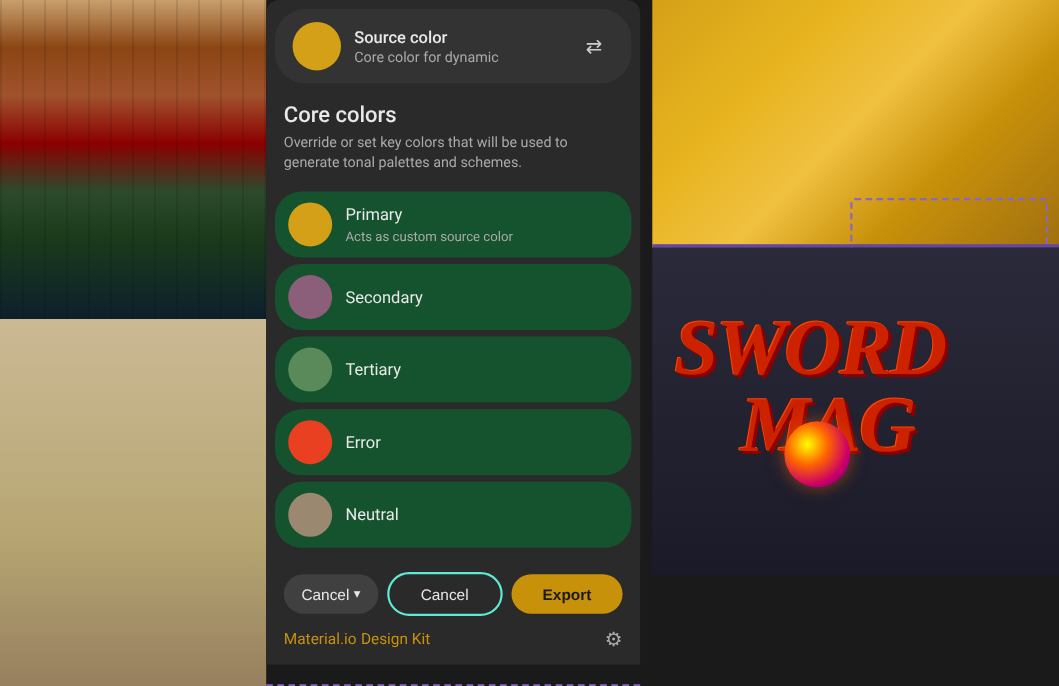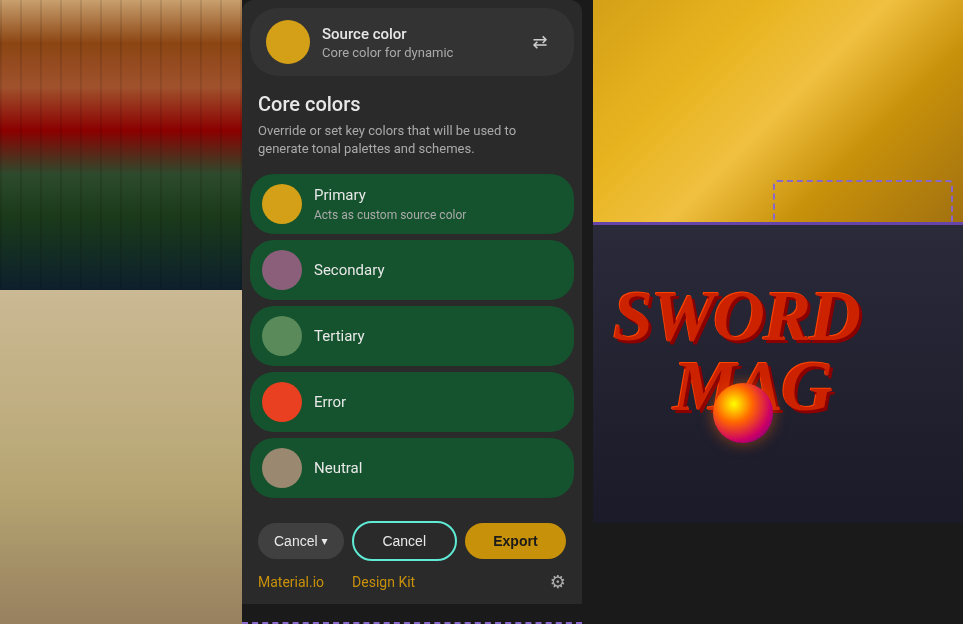--- a/index.html
+++ b/index.html
@@ -297,21 +297,21 @@
     }
 
     .footer-links {
       display: flex;
       align-items: center;
       justify-content: space-between;
     }
 
     .footer-left {
       display: flex;
-      gap: 28px;
+      gap: 4px;
     }
 
     .footer-link {
       font-size: 14px;
       color: #c8910a;
       text-decoration: none;
       cursor: pointer;
     }
 
     .settings-icon {

